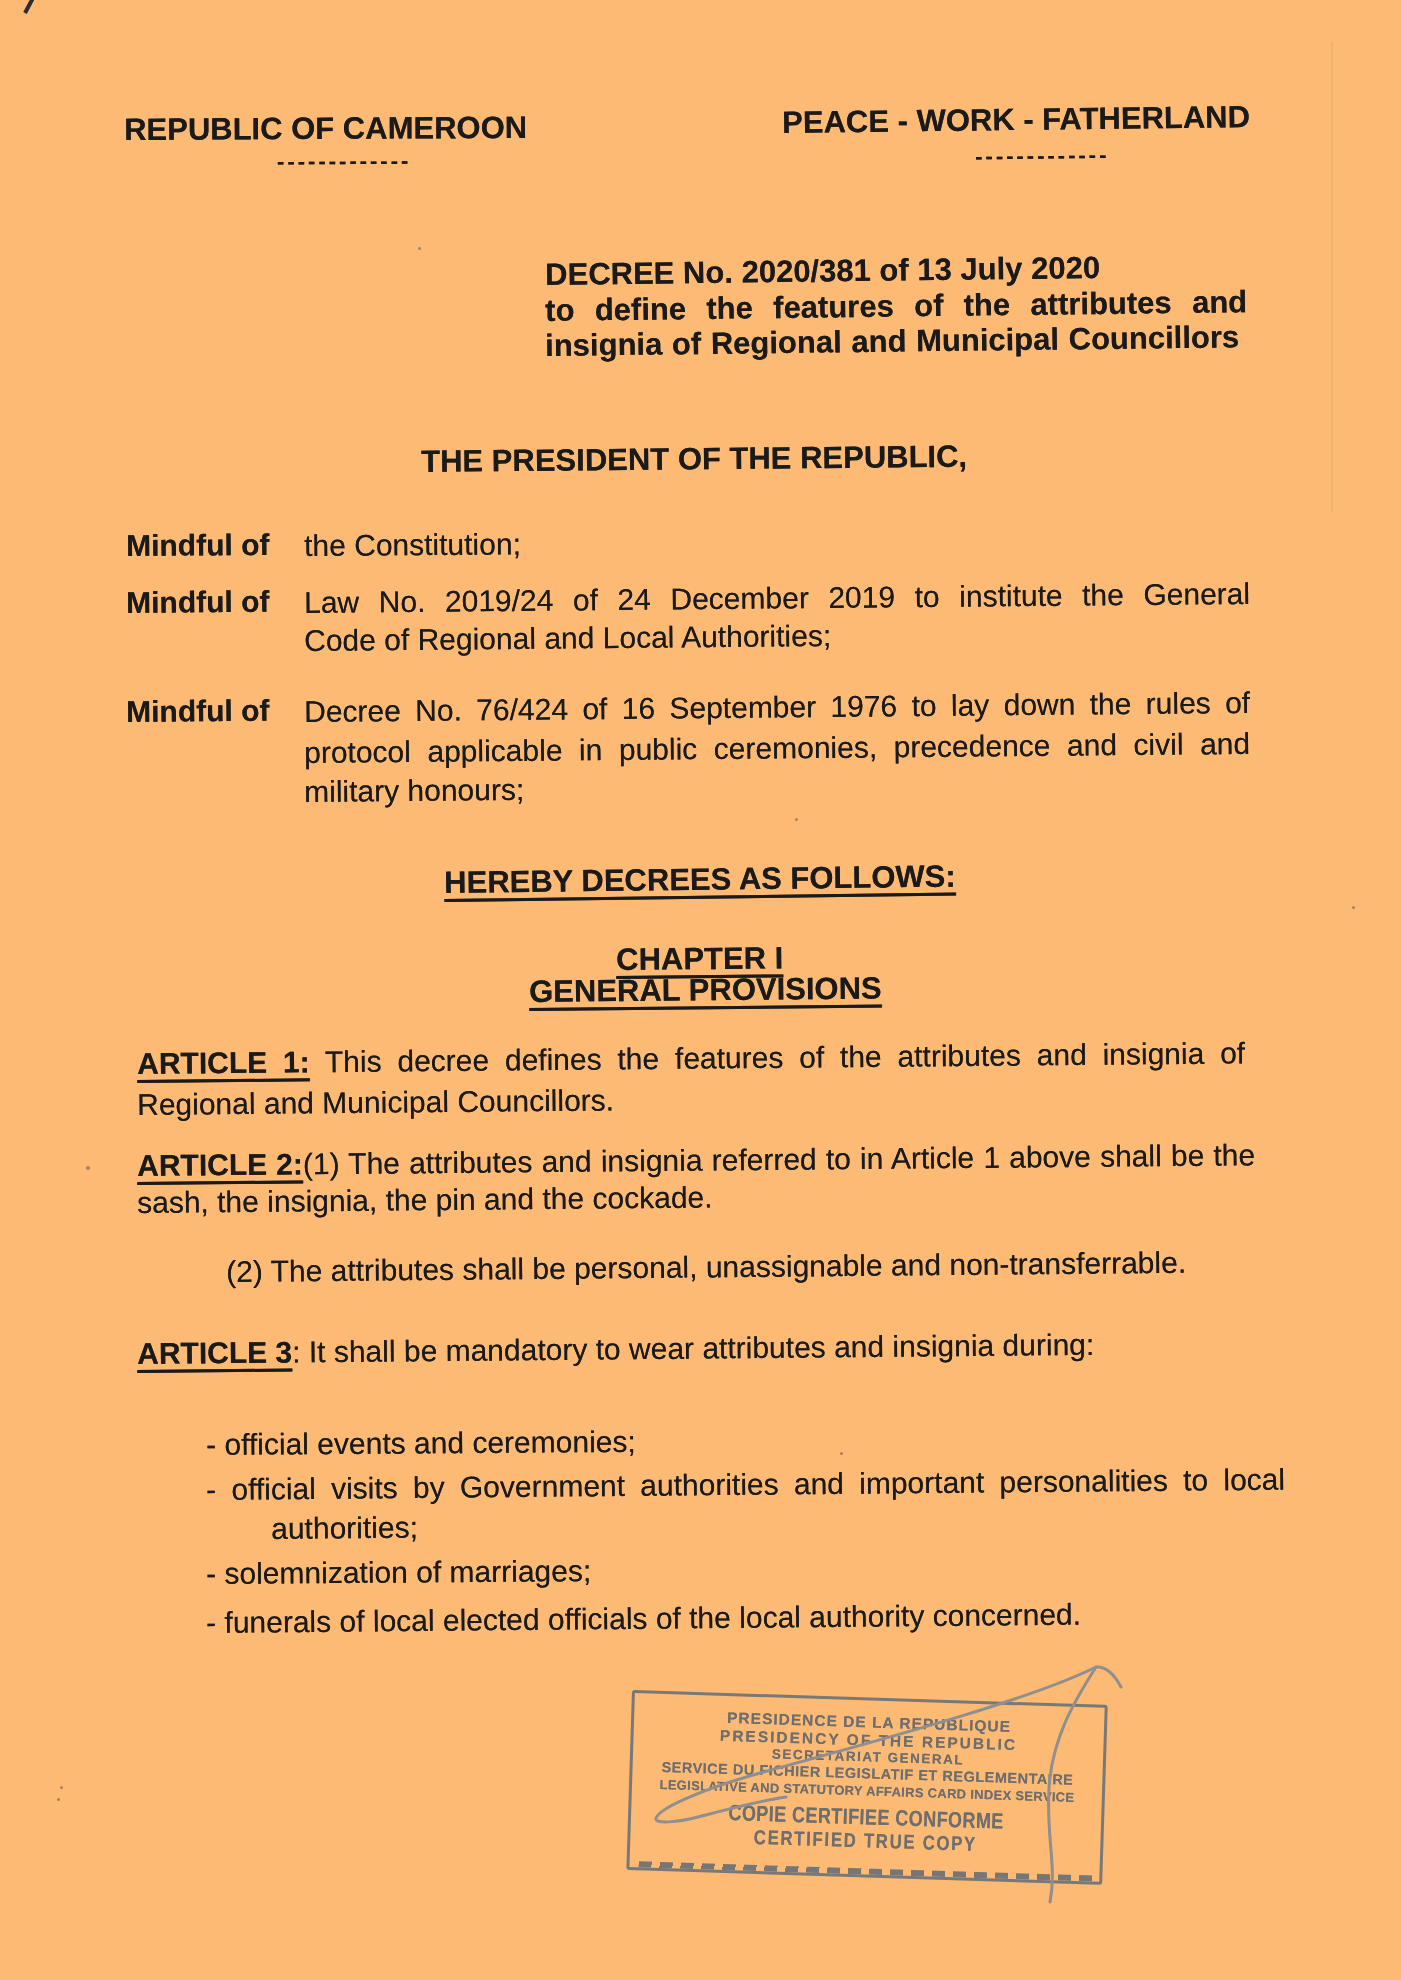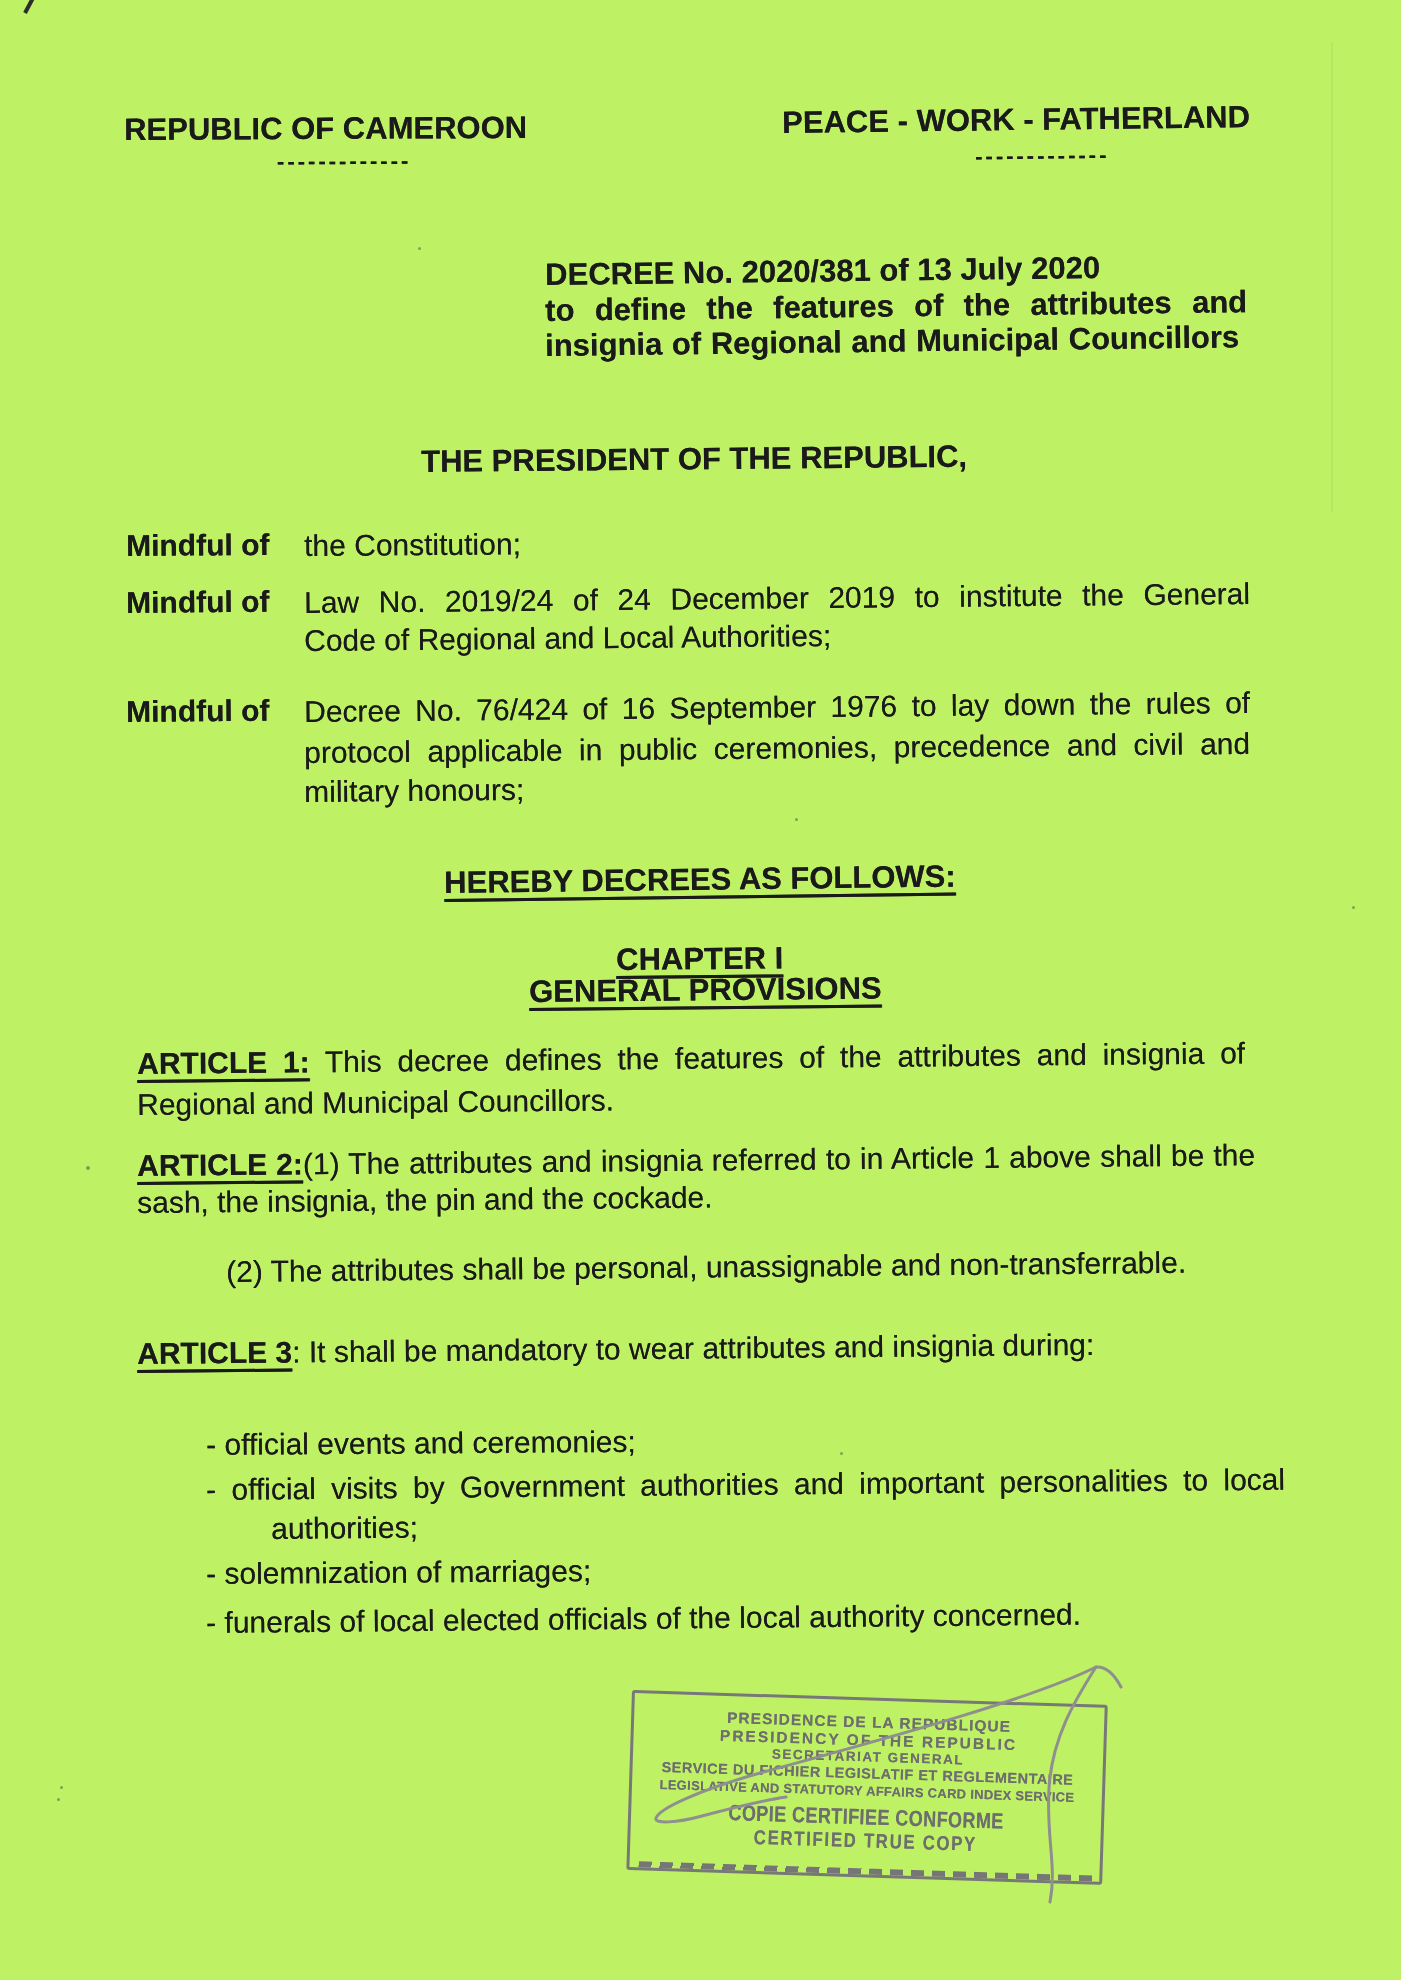--- a/index.html
+++ b/index.html
@@ -1,19 +1,19 @@
 <!DOCTYPE html>
 <html><head>
 <meta charset="utf-8">
 <style>
   html,body{margin:0;padding:0;background:#e8e8e8;}
   .page{
     position:relative;
     width:1401px;height:1980px;
-    background:#bef264;
+    background:#fdba74;
     overflow:hidden;
     font-family:"Liberation Sans","DejaVu Sans",sans-serif;
   }
   .line{
     position:absolute;
     white-space:pre;
     line-height:1;
     color:#1a1a1a;
     text-shadow:0 0 .5px rgba(25,25,25,.8);
     font-size:30px;

